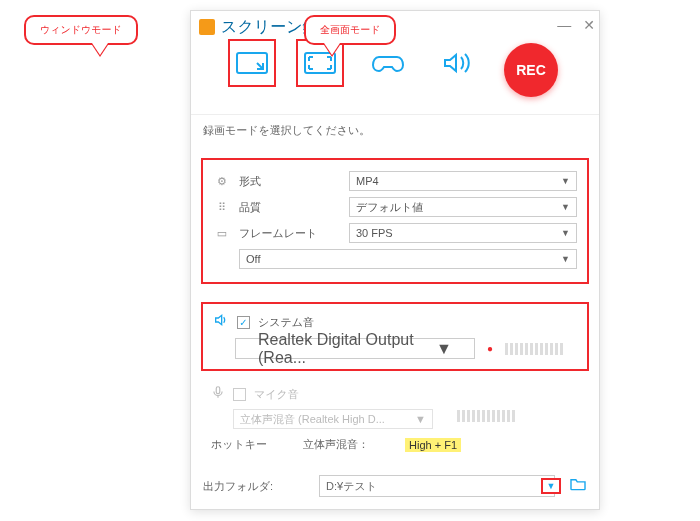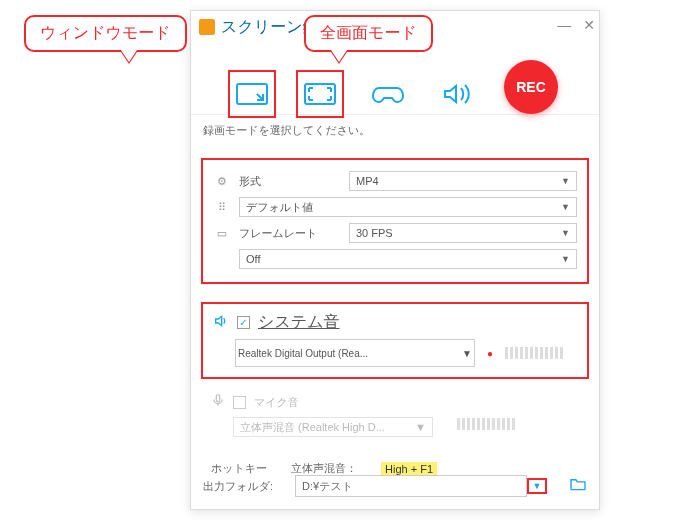--- a/index.html
+++ b/index.html
@@ -5,21 +5,21 @@
   * { box-sizing: border-box; margin: 0; padding: 0; font-family: "Meiryo", "Hiragino Sans", sans-serif; }
   body { background: #fff; width: 700px; height: 521px; position: relative; }
 
   
   .callout {
     position: absolute;
     background: #fff;
     border: 2px solid #f0282d;
     border-radius: 10px;
     padding: 6px 14px;
-    font-size: 16px;
+    font-size: 10px;
     color: #f0282d;
     font-weight: 500;
     z-index: 50;
   }
   .callout .tail {
     position: absolute; width: 0; height: 0;
     border-left: 8px solid transparent;
     border-right: 8px solid transparent;
     border-top: 12px solid #fff;
     filter: drop-shadow(0 2px 0 #f0282d);
@@ -35,21 +35,21 @@
     background: #fff; border: 1px solid #dcdcdc;
     box-shadow: 0 2px 10px rgba(0,0,0,0.12);
   }
   .titlebar { position: relative; height: 32px; display: flex; align-items: center; padding-left: 8px; }
   .titlebar .icon { width: 16px; height: 16px; background: #f59a18; margin-right: 6px; border-radius: 2px; }
   .titlebar .title { font-size: 16px; color: #0369a1; }
   .winbtns { position: absolute; right: 4px; top: 6px; display: flex; gap: 12px; color: #888; font-size: 14px; }
   .winbtns span { cursor: pointer; }
 
   
-  .toolbar { height: 72px; display: flex; align-items: flex-end; justify-content: center; gap: 28px; border-bottom: 1px solid #eee; }
+  .toolbar { height: 72px; display: flex; align-items: flex-start; justify-content: center; gap: 28px; border-bottom: 1px solid #eee; }
   .tbtn { width: 40px; height: 40px; display: flex; align-items: center; justify-content: center; color: #19a7ee; }
   .tbtn svg { width: 34px; height: 28px; }
   .rec {
     width: 54px; height: 54px; border-radius: 50%; background: #f0282d; color: #fff;
     display: flex; align-items: center; justify-content: center; font-weight: bold; font-size: 14px;
     box-shadow: 0 2px 6px rgba(240,40,45,0.4);
   }
   .hl { outline: 2px solid #f0282d; outline-offset: 2px; }
 
   .hint { font-size: 11px; color: #666; padding: 8px 12px; }
@@ -62,37 +62,37 @@
   .select {
     flex: 1; height: 20px; border: 1px solid #ccc; background: #fff; font-size: 11px; color: #555;
     display: flex; align-items: center; justify-content: space-between; padding: 0 6px;
   }
   .select .arrow { color: #666; font-size: 9px; }
 
   .audiogroup { margin: 18px 10px 0; border: 2px solid #f0282d; padding: 8px 10px 10px; }
   .audiohdr { display: flex; align-items: center; gap: 8px; color: #19a7ee; }
   .audiohdr .spk { color: #19a7ee; }
   .chk { width: 13px; height: 13px; border: 1px solid #999; display: inline-flex; align-items: center; justify-content: center; font-size: 10px; color: #19a7ee; background: #fff; }
-  .audiohdr .albl { font-size: 16px; color: #555; text-decoration: underline; }
+  .audiohdr .albl { font-size: 11px; color: #555; }
   .audiorow { display: flex; align-items: center; gap: 8px; margin-top: 6px; padding-left: 22px; }
-  .audiosel { flex: 1; height: 28px; border: 1px solid #ccc; font-size: 10px; color: #555; display: flex; align-items: center; justify-content: space-between; padding: 0 2px; }
+  .audiosel { flex: 1; height: 21px; border: 1px solid #ccc; font-size: 16px; color: #555; display: flex; align-items: center; justify-content: space-between; padding: 0 22px; }
   .reddot { color: #f0282d; font-size: 10px; padding: 0 4px; }
   .vu { width: 72px; height: 12px; display: flex; gap: 2px; }
   .vu i { width: 3px; background: #ddd; }
 
   .micblock { margin: 14px 20px 0; }
   .michdr { display: flex; align-items: center; gap: 8px; color: #bbb; }
   .michdr .miclbl { font-size: 11px; color: #bbb; }
   .micsel { margin-top: 6px; margin-left: 22px; height: 20px; border: 1px solid #e3e3e3; font-size: 11px; color: #bbb; display: flex; align-items: center; justify-content: space-between; padding: 0 6px; width: 200px; }
 
-  .hotkey { margin: 24px 20px 0; display: flex; align-items: center; gap: 24px; font-size: 11px; color: #666; }
+  .hotkey { margin: 8px 20px 0; display: flex; align-items: center; gap: 36px; font-size: 11px; color: #666; }
   .hotkey .combo { background: #fff176; padding: 1px 4px; color: #333; }
 
-  .outrow { position: absolute; bottom: 12px; left: 0; right: 0; padding: 0 12px; display: flex; align-items: center; gap: 22px; font-size: 11px; color: #666; }
-  .outpath { flex: 1; height: 22px; border: 1px solid #ccc; display: flex; align-items: center; padding: 0 6px; justify-content: space-between; }
+  .outrow { position: absolute; bottom: 12px; left: 0; right: 0; padding: 0 12px; display: flex; align-items: center; gap: 8px; font-size: 11px; color: #666; }
+  .outpath { flex: 1; height: 22px; border: 1px solid #ccc; display: flex; align-items: center; padding: 0 6px; justify-content: space-between; margin-left: 38px; }
   .outbox { width: 20px; height: 16px; border: 2px solid #f0282d; display: inline-flex; align-items: center; justify-content: center; margin-left: -22px; background: #fff; }
   .outbox .arrow { color: #19a7ee; font-size: 9px; }
   .folder { color: #19a7ee; font-size: 16px; }
 </style>
 </head>
 <body>
 
 <div class="callout co1">
   <span>ウィンドウモード</span>
   <div class="tail"></div>
@@ -147,20 +147,21 @@
     <div class="row">
       <span class="ricon">⚙</span>
       <span class="rlabel">形式</span>
       <div class="select">
         <span>MP4</span>
         <span class="arrow">▼</span>
       </div>
     </div>
     <div class="row">
       <span class="ricon">⠿</span>
+      <span class="rlabel">品質</span>
       <div class="select">
         <span>デフォルト値</span>
         <span class="arrow">▼</span>
       </div>
     </div>
     <div class="row">
       <span class="ricon">▭</span>
       <span class="rlabel">フレームレート</span>
       <div class="select">
         <span>30 FPS</span>

